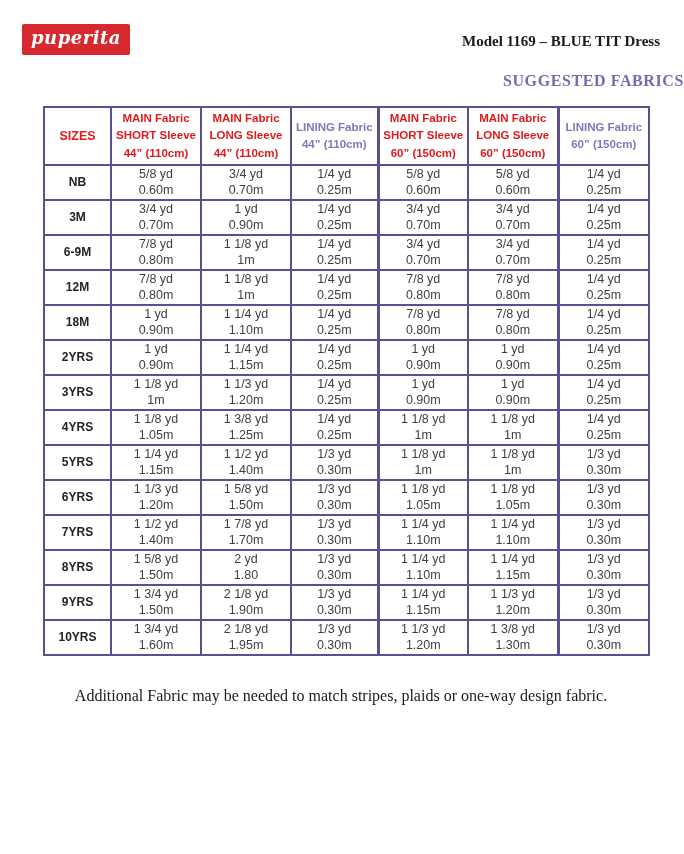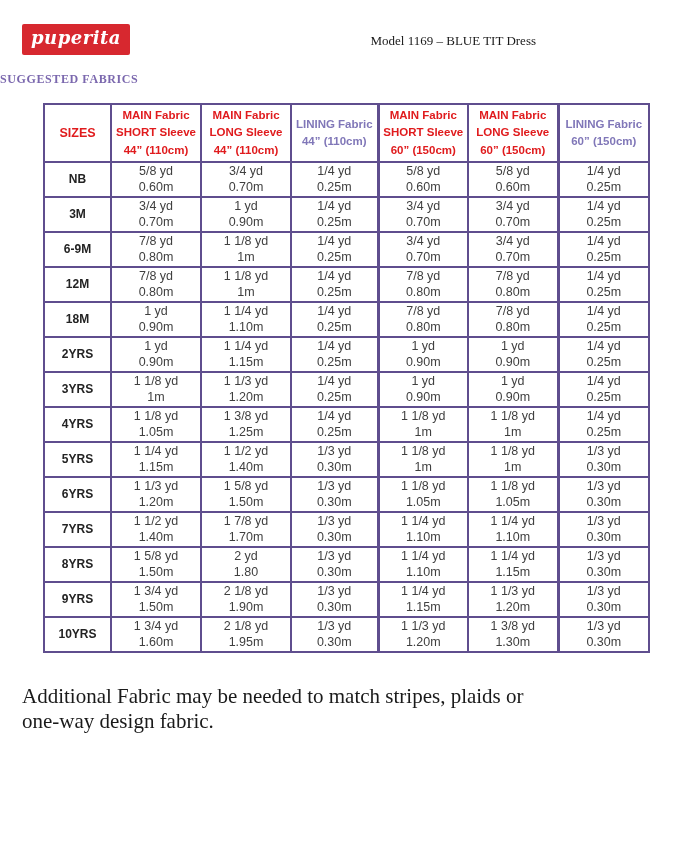--- a/index.html
+++ b/index.html
@@ -9,32 +9,32 @@
     --header-purple:#8077b8;
     --border-purple:#5f4e8e;
     --cell-text:#3f3f3f;
   }
   *{box-sizing:border-box;}
   html,body{margin:0;padding:0;}
   body{
     width:684px;height:854px;background:#ffffff;overflow:hidden;
     font-family:"Liberation Serif", serif;color:#1a1a1a;
   }
-  .page{width:560px;height:854px;position:relative;}
+  .page{width:684px;height:854px;position:relative;}
   .header-bar{display:flex;justify-content:space-between;align-items:flex-start;padding:24px 24px 0 22px;}
   .logo{
     background:var(--logo-red);color:#ffffff;display:inline-block;
     font-family:"DejaVu Serif", serif;font-style:italic;font-weight:bold;
     font-size:18px;line-height:1;padding:5px 9px 8px 9px;border-radius:2px;
     letter-spacing:0.5px;
   }
-  .model-label{font-size:13px;padding-top:9px;}
+  .model-label{font-size:15px;padding-top:9px;font-weight:bold;}
   .doc-title{
-    text-align:left;color:var(--title-purple);font-weight:bold;
-    font-size:12px;letter-spacing:0.6px;margin-top:17px;
+    text-align:right;color:var(--title-purple);font-weight:bold;
+    font-size:16px;letter-spacing:0.6px;margin-top:17px;
   }
   .para{font-size:16px;line-height:1.62;margin:0 24px 0 22px;}
   .para-main{margin-top:26px;}
   .para-lining{margin-top:26px;}
   .para b{font-weight:bold;}
   table.fabric-table{
     border-collapse:collapse;table-layout:fixed;width:605px;
     margin:16px 0 0 43px;
   }
   .fabric-table th,.fabric-table td{
@@ -50,21 +50,21 @@
   .fabric-table thead th.col-purple{color:var(--header-purple);text-align:center;}
   .fabric-table thead th.col-sizes{font-size:12.5px;}
   .fabric-table tbody tr{height:35px;}
   .fabric-table tbody th.size-cell{
     font-size:12px;font-weight:bold;color:#232323;margin-top:44px;
   }
   .fabric-table tbody td{
     font-size:12.5px;color:var(--cell-text);line-height:16px;
   }
   .thick-left{border-left-width:3px !important;}
-  .footer-note{font-size:21px;margin:31px 24px 0 22px;}
+  .footer-note{font-size:16px;margin:31px 24px 0 22px;text-align:center;}
 </style>
 </head>
 <body>
 
 <div class="page">
 
   <div class="header-bar">
     <div class="logo">puperita</div>
     <div class="model-label">Model 1169 – BLUE TIT Dress</div>
   </div>

